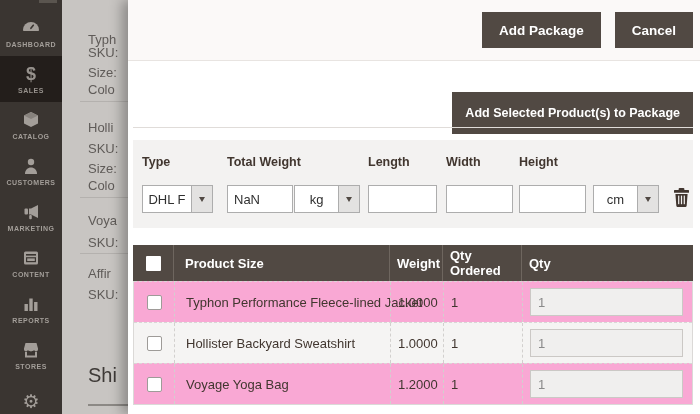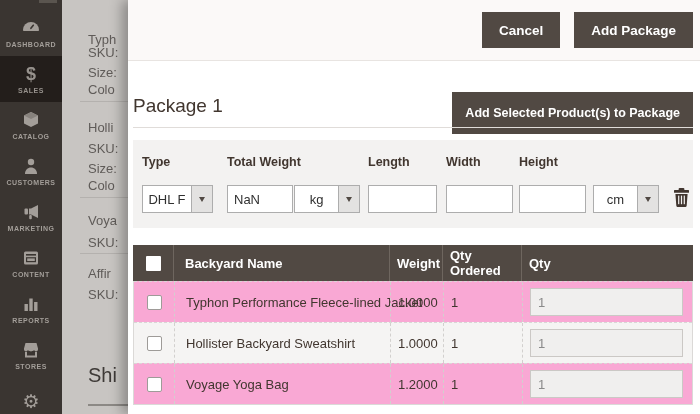--- a/index.html
+++ b/index.html
@@ -213,26 +213,25 @@
     <div class="bg-divider" style="top:253px"></div>
     <div class="bg-line" style="top:266px">Affir</div>
     <div class="bg-line" style="top:287px">SKU:</div>
     <div class="bg-heading">Shi</div>
     <div class="bg-heading-rule"></div>
   </div>
 
   <section class="modal">
 
     <div class="modal-header">
+      <button class="btn btn-dark">Add Package</button>
       <button class="btn btn-dark">Cancel</button>
-      <button class="btn btn-dark">Add Package</button>
     </div>
 
     <div class="pkg-row">
-      <h2 class="pkg-title" style="font-weight:400;">Package 1</h2>
       <button class="btn-add-selected">Add Selected Product(s) to Package</button>
     </div>
     <div class="pkg-divider"></div>
 
     <div class="form-panel">
       <span class="f-label" style="left:9px">Type</span>
       <span class="f-label" style="left:94px">Total Weight</span>
       <span class="f-label" style="left:235px">Length</span>
       <span class="f-label" style="left:313px">Width</span>
       <span class="f-label" style="left:386px">Height</span>
@@ -274,21 +273,21 @@
           <rect x="10.7" y="7.6" width="1.2" height="8.6" fill="#f3f2f1"></rect>
         </svg>
       </button>
     </div>
 
     <div class="pkg-table">
       <div class="t-header">
         <div class="c0">
             <span class="cb cb-head"></span>
           </div>
-        <div class="c1 hc">Backyard Name</div>
+        <div class="c1 hc">Product Size</div>
         <div class="c2 hc">Weight</div>
         <div class="c3 hc">Qty Ordered</div>
         <div class="c4 hc">Qty</div>
       </div>
 
       <div class="t-row">
         <div class="c0">
             <span class="cb"></span>
           </div>
         <div class="c1">

